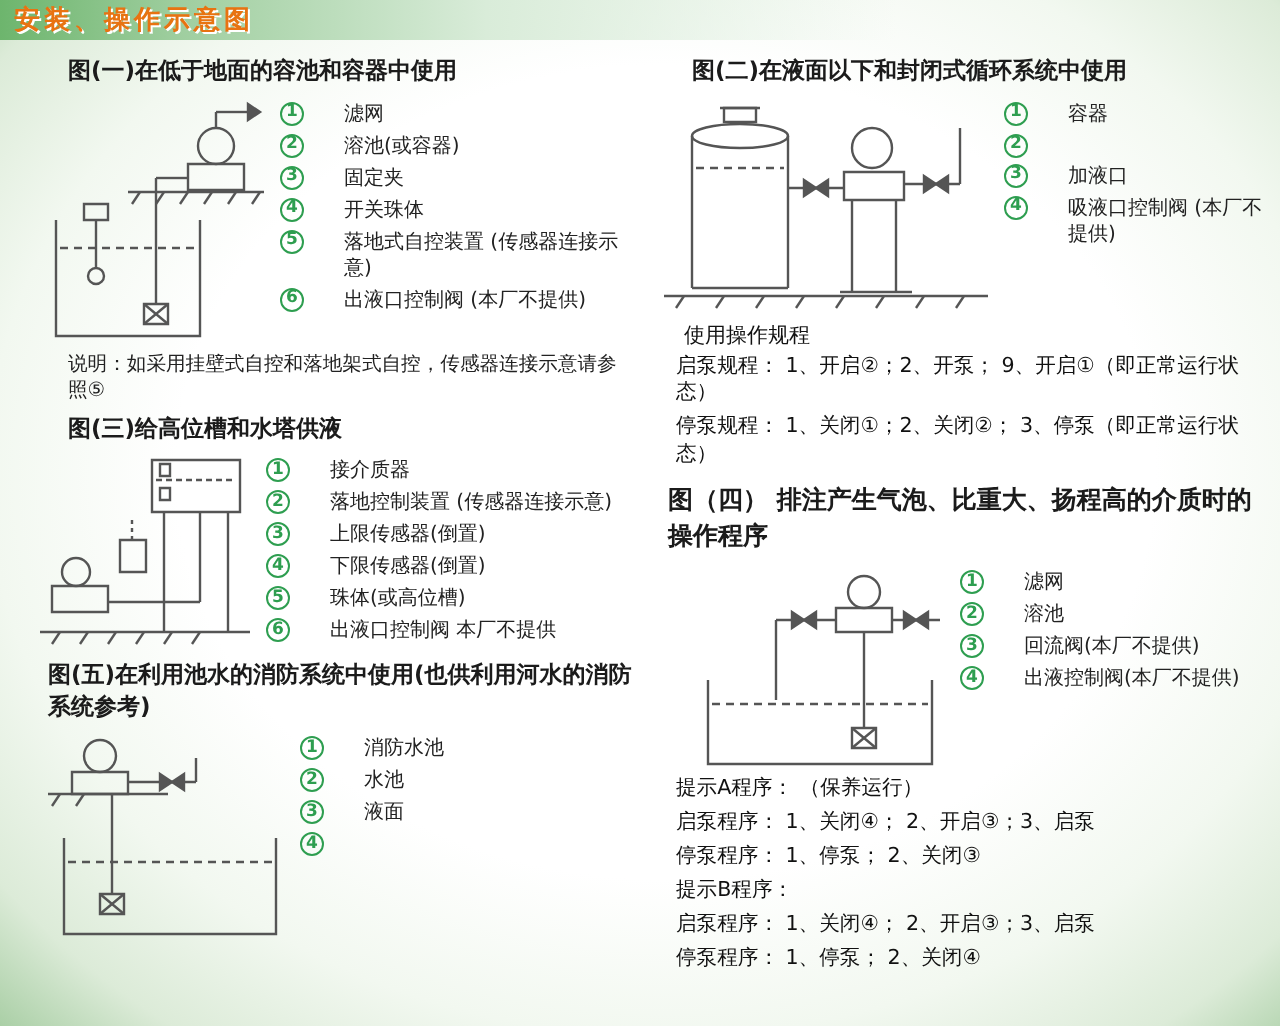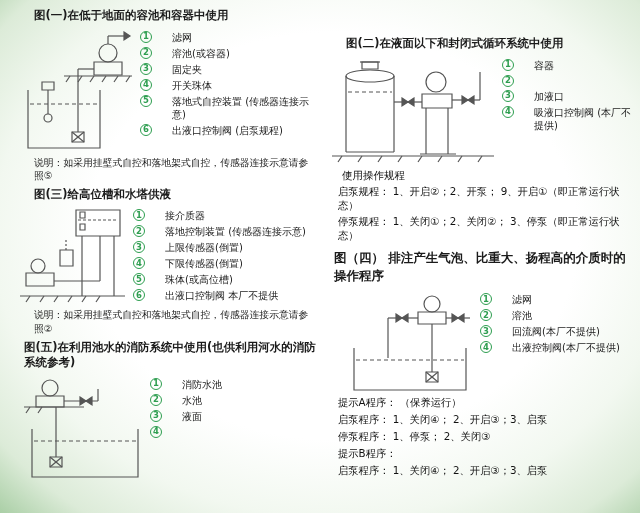--- a/index.html
+++ b/index.html
@@ -14,21 +14,21 @@
 
   .header-bar {
     height:20px; display:flex; align-items:center; padding-left:7px;
     background:linear-gradient(to right,#6db56d 0%,#9fce9f 14%,#d9ecd9 38%,rgba(255,255,255,0) 70%);
   }
   .header-title {
     color:#e87311; font-weight:bold; font-size:13px; letter-spacing:2px;
     text-shadow:1px 1px 0 #ffffff;
   }
 
-  .content { display:flex; padding:4px 8px 0 20px; gap:12px;align-items:flex-end; }
+  .content { display:flex; padding:4px 8px 0 20px; gap:12px; }
   .col { width:300px; }
 
   .fig-title { font-size:11.5px; font-weight:bold; margin:4px 0 2px 14px; line-height:1.35; }
   .fig-title.small-indent { margin-left:4px; }
   .fig4-title { font-size:12.5px; font-weight:bold; line-height:1.45; margin:6px 0 3px 2px; }
 
   .fig-row { display:flex; gap:8px; align-items:flex-start; }
   .diagram { flex-shrink:0; }
   .labels { list-style:none; margin-top:5px; }
   .lbl { display:flex; gap:4px; margin-bottom:3px; line-height:1.3; align-items:flex-start; }
@@ -45,20 +45,23 @@
   .proc-title { font-size:10.5px; margin:3px 0 2px 10px; color:#111; }
   .proc-line  { font-size:10.3px; margin:0 0 3px 6px; line-height:1.35; color:#111; }
 
   svg line, svg rect, svg circle, svg ellipse, svg polyline { vector-effect:non-scaling-stroke; }
 </style>
 </head>
 <body>
 
 <div class="page">
 
+  <div class="header-bar">
+    <span class="header-title">安装、操作示意图</span>
+  </div>
 
   <div class="content">
 
     <div class="col">
 
       <div>
         <div class="fig-title">图(一)在低于地面的容池和容器中使用</div>
         <div class="fig-row">
           <svg class="diagram" width="112" height="128" viewBox="0 0 112 128">
             <g stroke="#555" fill="none" stroke-width="1.2">
@@ -102,21 +105,21 @@
             <li class="lbl">
                 <span class="num">4</span>
                 <span class="lbl-t">开关珠体</span>
               </li>
             <li class="lbl">
                 <span class="num">5</span>
                 <span class="lbl-t">落地式自控装置 (传感器连接示意)</span>
               </li>
             <li class="lbl">
                 <span class="num">6</span>
-                <span class="lbl-t">出液口控制阀 (启泵规程)</span>
+                <span class="lbl-t">出液口控制阀 (本厂不提供)</span>
               </li>
           </ul>
         </div>
         <div class="note">说明：如采用挂壁式自控和落地架式自控，传感器连接示意请参照⑤</div>
       </div>
 
       <div>
         <div class="fig-title">图(三)给高位槽和水塔供液</div>
         <div class="fig-row">
           <svg class="diagram" width="105" height="102" viewBox="0 0 105 102">
@@ -162,21 +165,20 @@
             <li class="lbl">
                 <span class="num">5</span>
                 <span class="lbl-t">珠体(或高位槽)</span>
               </li>
             <li class="lbl">
                 <span class="num">6</span>
                 <span class="lbl-t">出液口控制阀 本厂不提供</span>
               </li>
           </ul>
         </div>
-        <div class="note">说明：如采用挂壁式自控和落地架式自控，传感器连接示意请参照②</div>
       </div>
 
       <div>
         <div class="fig-title small-indent">图(五)在利用池水的消防系统中使用(也供利用河水的消防系统参考)</div>
         <div class="fig-row">
           <svg class="diagram" width="122" height="108" viewBox="0 0 122 108">
             <g stroke="#555" fill="none" stroke-width="1.2">
               <line x1="4" y1="34" x2="64" y2="34"></line>
               <line x1="10" y1="34" x2="6" y2="40"></line>
                 <line x1="22" y1="34" x2="18" y2="40"></line>
@@ -315,17 +317,18 @@
                 <span class="num">4</span>
                 <span class="lbl-t">出液控制阀(本厂不提供)</span>
               </li>
           </ul>
         </div>
         <p class="proc-line">提示A程序：  （保养运行）</p>
         <p class="proc-line">启泵程序：  1、关闭④；  2、开启③；3、启泵</p>
         <p class="proc-line">停泵程序：  1、停泵；  2、关闭③</p>
         <p class="proc-line">提示B程序：</p>
         <p class="proc-line">启泵程序：  1、关闭④；  2、开启③；3、启泵</p>
+        <p class="proc-line">停泵程序：  1、停泵；  2、关闭④</p>
       </div>
 
     </div>
   </div>
 </div>
 
 </body></html>

